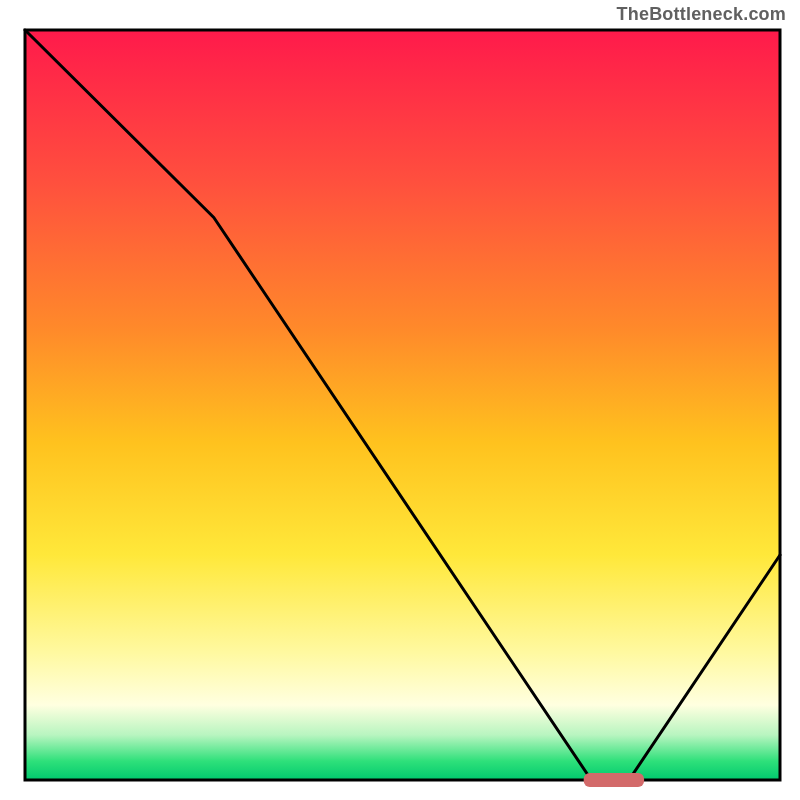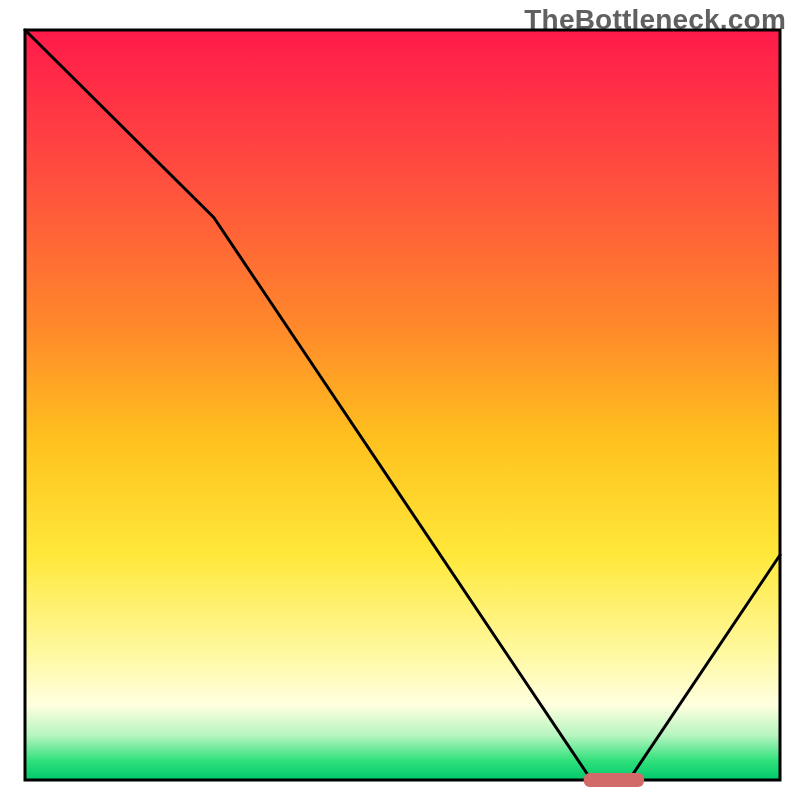--- a/index.html
+++ b/index.html
@@ -12,21 +12,21 @@
   }
   .container {
     position: relative;
     width: 800px;
     height: 800px;
   }
   .watermark {
     position: absolute;
     top: 4px;
     right: 14px;
-    font-size: 28px;
+    font-size: 18px;
     font-weight: 600;
     color: #606060;
     letter-spacing: 0.2px;
   }
   svg.plot {
     position: absolute;
     top: 0;
     left: 0;
     width: 800px;
     height: 800px;

